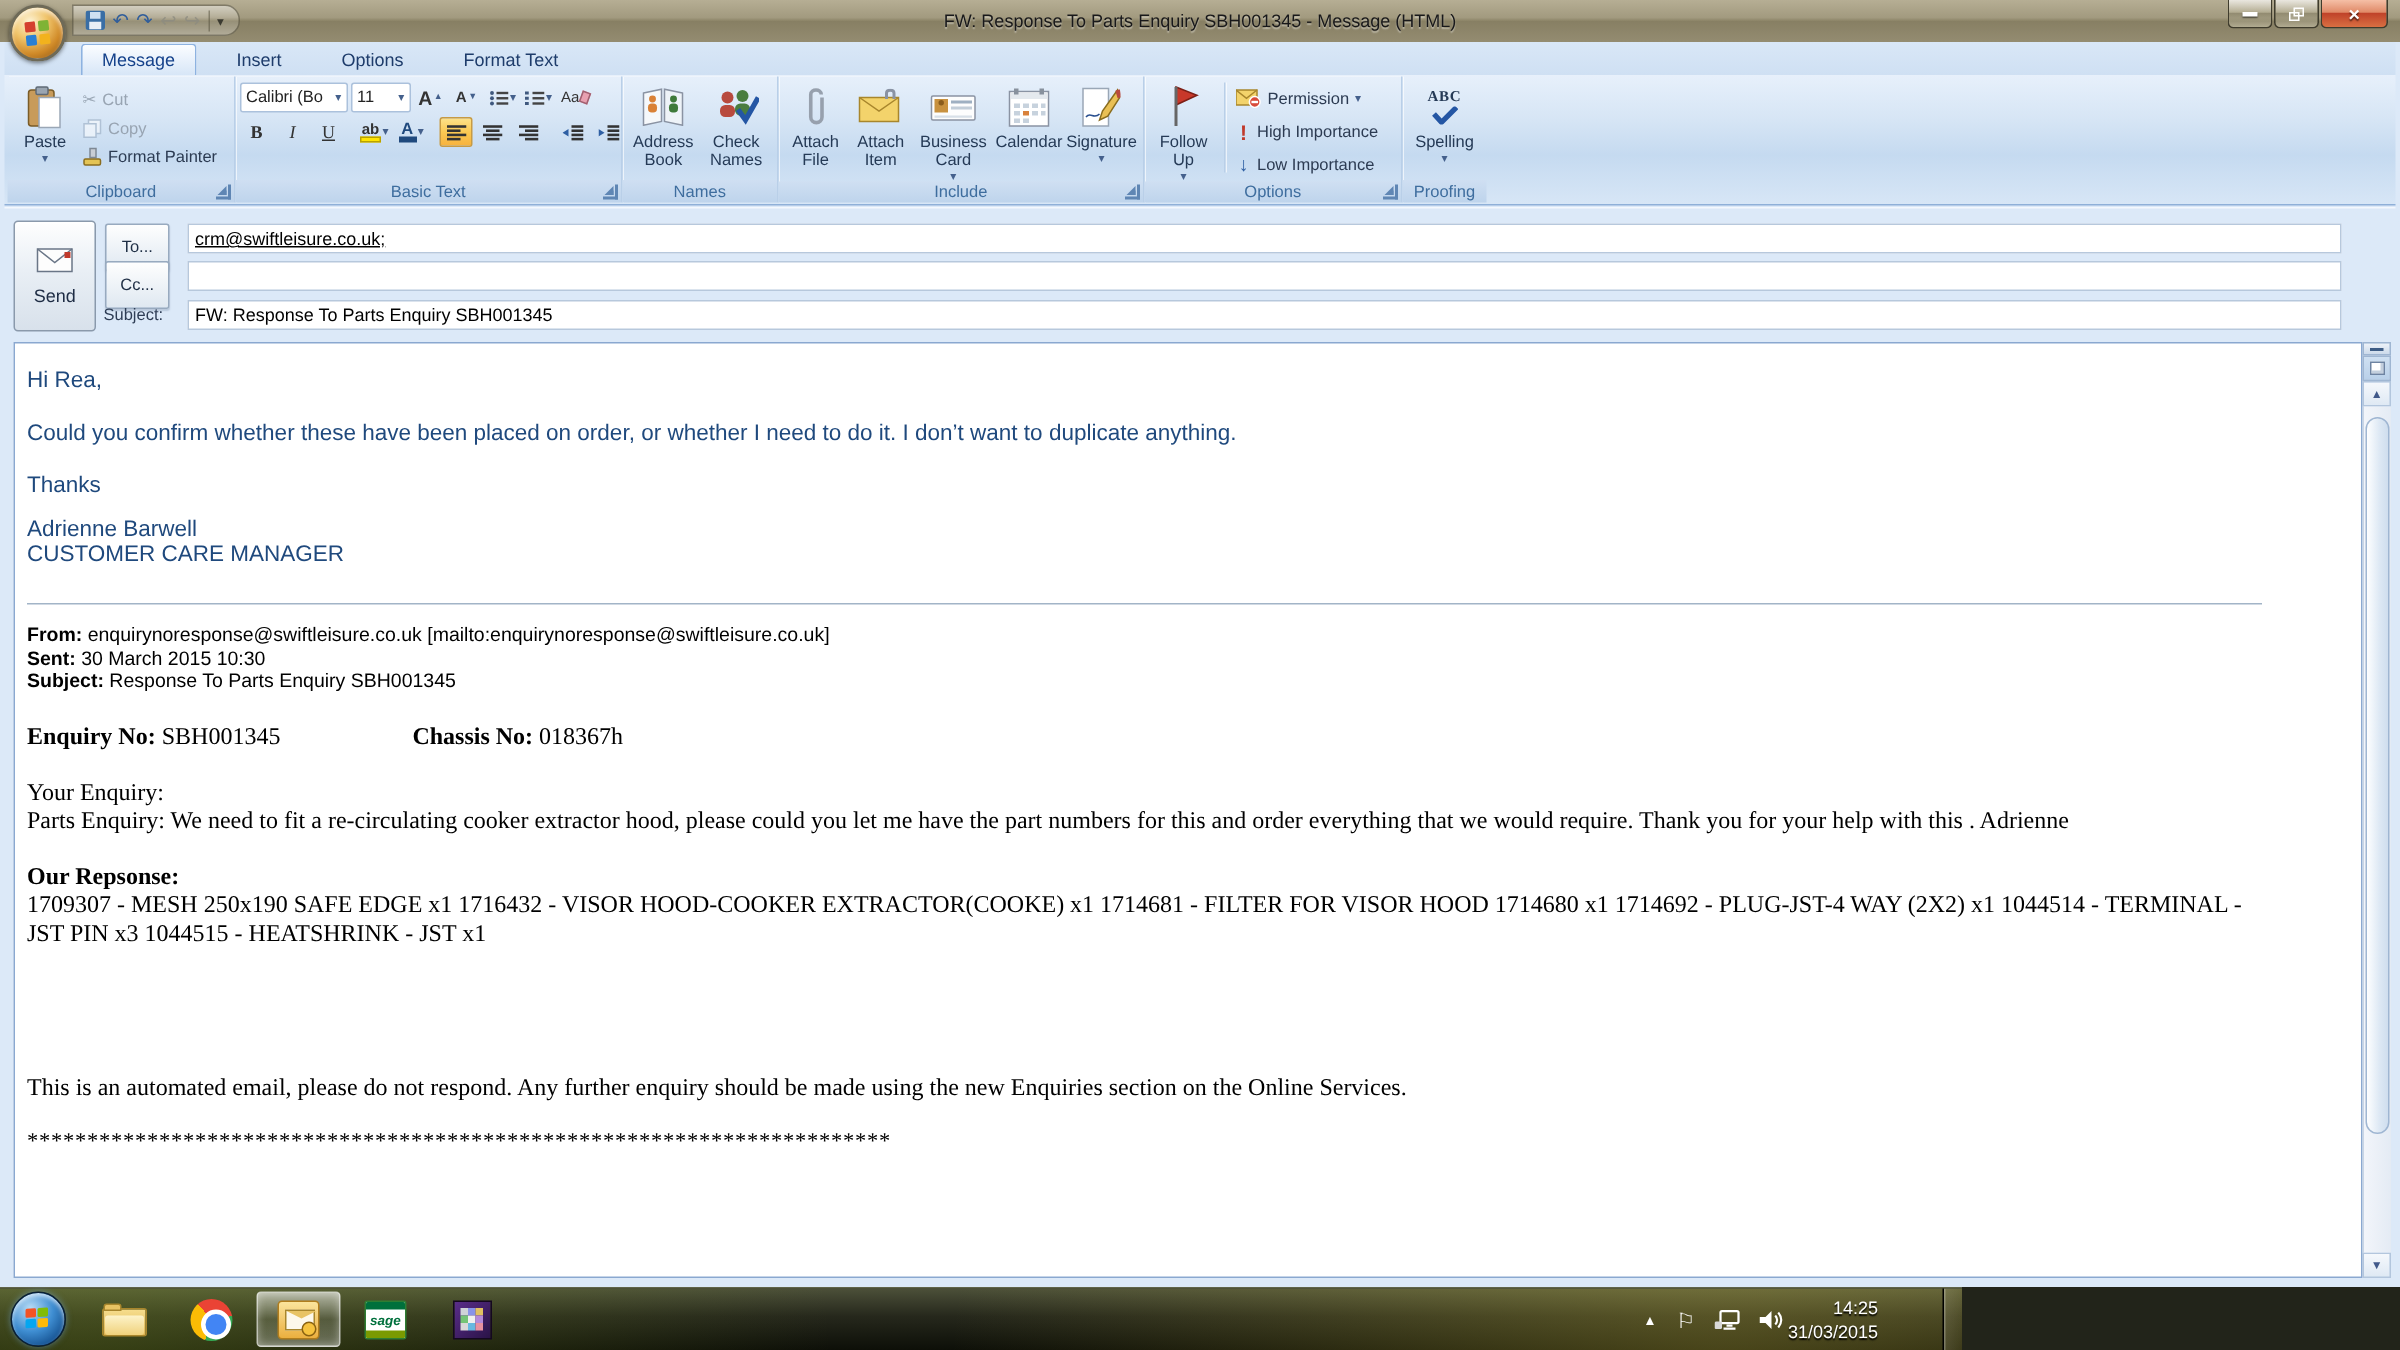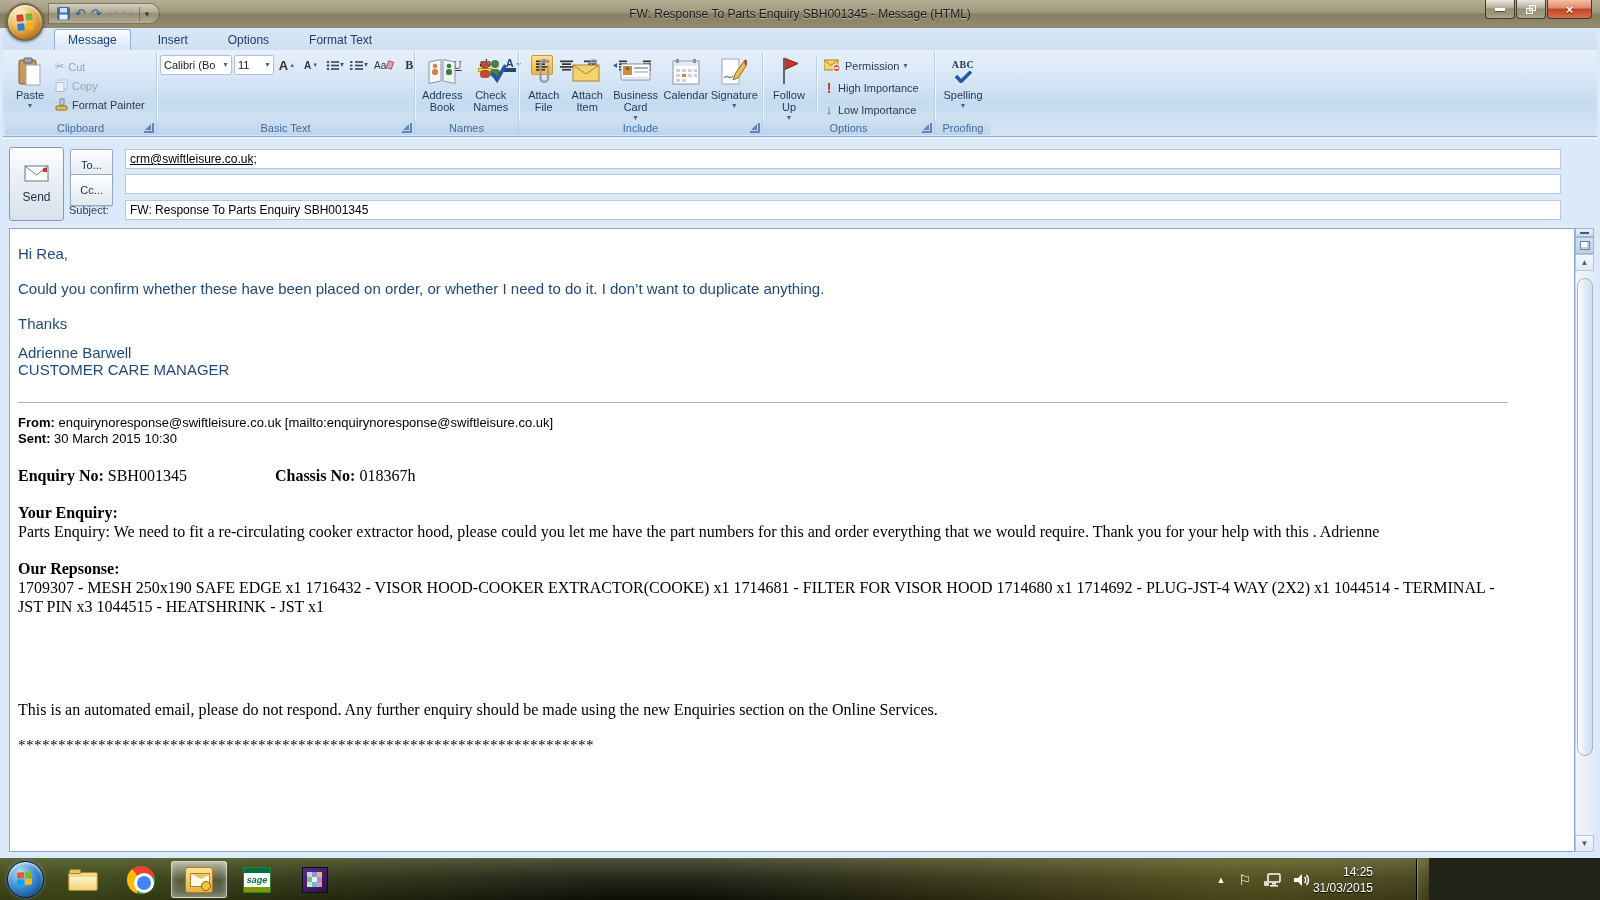--- a/index.html
+++ b/index.html
@@ -51,21 +51,21 @@
   .launcher{position:absolute;right:2px;bottom:2px;width:10px;height:10px;border-left:2px solid #5f86b4;border-top:2px solid #5f86b4;transform:rotate(180deg)}
   .launcher::after{content:"";position:absolute;left:1px;top:1px;border:3px solid transparent;border-left-color:#5f86b4;border-top-color:#5f86b4}
   .bigbtn{width:50px;min-height:62px;padding-top:2px;display:flex;flex-direction:column;align-items:center;gap:2px;
     font-size:11px;color:#253a56;text-align:center;line-height:12px;border-radius:3px}
   .bigbtn .ic{height:32px;display:flex;align-items:center;justify-content:center}
   .dd{font-size:8px;color:#44608c;line-height:6px}
   .smallrow{display:flex;align-items:center;gap:4px;height:19px;font-size:11px;color:#2c3b52;padding:0 3px}
   .smallrow.dis{color:#98a4b2}
   .col{display:flex;flex-direction:column;justify-content:flex-start}
   .vsep{width:1px;height:60px;margin:2px 4px 0 4px;background:#b9cfe8;box-shadow:1px 0 0 rgba(255,255,255,.65)}
-  .btrows{display:flex;flex-direction:row;gap:3px;padding-top:2px}
+  .btrows{display:flex;flex-direction:column;gap:3px;padding-top:2px}
   .btrow{display:flex;align-items:center;gap:2px}
   .combo{display:flex;align-items:center;height:20px;background:#fff;border:1px solid #abc1dc;border-radius:2px;font-size:11px;color:#222;padding-left:3px}
   .combo .dd{width:11px;text-align:center}
   .sq{min-width:22px;height:20px;padding:0 2px;display:flex;align-items:center;justify-content:center;border-radius:2px;font-size:12px;color:#333;gap:1px}
   .sq.active{background:linear-gradient(#fde28a,#fbc853 50%,#f7b33e);border:1px solid #c79b44}
   .bold-i{font-weight:bold;font-family:"Liberation Serif",serif}
   .ital-i{font-style:italic;font-family:"Liberation Serif",serif}
   .und-i{text-decoration:underline;font-family:"Liberation Serif",serif}
   .stacklet{display:flex;flex-direction:column;align-items:center;line-height:9px;font-size:10px;font-weight:bold}
   .ybar{width:14px;height:4px;background:#ffe400;border:1px solid #b9a100}
@@ -99,21 +99,21 @@
   
   .scrollcol{position:absolute;right:3px;top:1px;width:19px;height:624px;display:flex;flex-direction:column;align-items:stretch}
   .sc-split{height:9px;background:linear-gradient(#eef3f9,#ccdaeb);border:1px solid #9fb6d2;display:flex;align-items:center;justify-content:center}
   .sc-split i{width:9px;height:2px;background:#3e5d86}
   .sc-ruler{height:17px;background:linear-gradient(#cfe0f2,#b9d0e9);border:1px solid #9fb6d2;display:flex;align-items:center;justify-content:center}
   .sc-ruler i{width:10px;height:9px;background:#fff;border:1px solid #6d83a2;box-shadow:inset -2px -2px 0 #c3cfde}
   .sc-arrow{height:17px;display:flex;align-items:center;justify-content:center;background:linear-gradient(#f5f8fc,#dfe9f4);border:1px solid #b3c6dd;color:#41598a;font-size:8px}
   .sc-track{flex:1;background:linear-gradient(90deg,#f2f5fa,#e4ebf4);border-left:1px solid #c8d5e5;position:relative}
   .sc-thumb{position:absolute;left:1px;right:1px;top:7px;height:478px;border:1px solid #9fb6d2;border-radius:8px;background:linear-gradient(90deg,#fdfeff,#dde8f4 60%,#cfdeee)}
   
-  .taskbar{position:absolute;left:0;top:858px;width:1429px;height:42px;
+  .taskbar{position:absolute;left:0;top:858px;width:1308px;height:42px;
     background:radial-gradient(circle at 88% 160%,rgba(190,175,60,.35),transparent 45%),
                radial-gradient(circle at 4% 140%,rgba(120,140,40,.4),transparent 40%),
                linear-gradient(180deg,#4c5039,#26281c 45%,#0d0f08);
     border-top:1px solid #606449;display:flex;align-items:center}
   .startorb{width:37px;height:37px;margin:0 10px 0 7px;border-radius:50%;
     background:radial-gradient(circle at 35% 30%,#b9ddf6,#3f8ed2 45%,#14508f 80%,#082a52);
     border:1px solid #0a2036;box-shadow:inset 0 2px 3px rgba(255,255,255,.7),0 0 4px rgba(120,180,240,.5);
     display:flex;align-items:center;justify-content:center}
   .winflag{width:17px;height:15px;display:grid;grid-template-columns:7px 7px;grid-template-rows:6px 6px;gap:1px;transform:skewY(-4deg)}
   .winflag i{border-radius:1px}
@@ -582,25 +582,26 @@
         <div class="bc">
           <p class="p-blue">Hi Rea,</p>
           <p class="p-blue">Could you confirm whether these have been placed on order, or whether I need to do it.  I don’t want to duplicate anything.</p>
           <p class="p-blue" style="margin-bottom:10px">Thanks</p>
           <p class="sig">Adrienne Barwell</p>
           <p class="sig">CUSTOMER CARE MANAGER</p>
           <hr class="rule">
           <div class="quoted">
             <div><b>From:</b><span> enquirynoresponse@swiftleisure.co.uk [mailto:enquirynoresponse@swiftleisure.co.uk]</span></div>
             <div><b>Sent:</b><span> 30 March 2015 10:30</span></div>
+            <div><b>Subject:</b><span> Response To Parts Enquiry SBH001345</span></div>
           </div>
           <p class="serif mb18 enqline">
             <b>Enquiry No:</b><span> SBH001345</span><span class="sp"></span><b>Chassis No:</b><span> 018367h</span>
           </p>
-          <p class="serif" style="font-weight:bold">Your Enquiry:</p>
+          <p class="serif" style="font-weight:normal">Your Enquiry:</p>
           <p class="serif mb18">Parts Enquiry: We need to fit a re-circulating cooker extractor hood, please could you let me have the part numbers for this and order everything that we would require. Thank you for your help with this . Adrienne</p>
           <p class="serif" style="font-weight:bold">Our Repsonse:</p>
           <p class="serif resp-gap">1709307 - MESH 250x190 SAFE EDGE x1 1716432 - VISOR HOOD-COOKER EXTRACTOR(COOKE) x1 1714681 - FILTER FOR VISOR HOOD 1714680 x1 1714692 - PLUG-JST-4 WAY (2X2) x1 1044514 - TERMINAL - JST PIN x3 1044515 - HEATSHRINK - JST x1</p>
           <p class="serif mb17">This is an automated email, please do not respond. Any further enquiry should be made using the new Enquiries section on the Online Services.</p>
           <p class="serif stars">************************************************************************</p>
         </div>
       </div>
       <div class="scrollcol">
         <div class="sc-split">
             <i></i>

